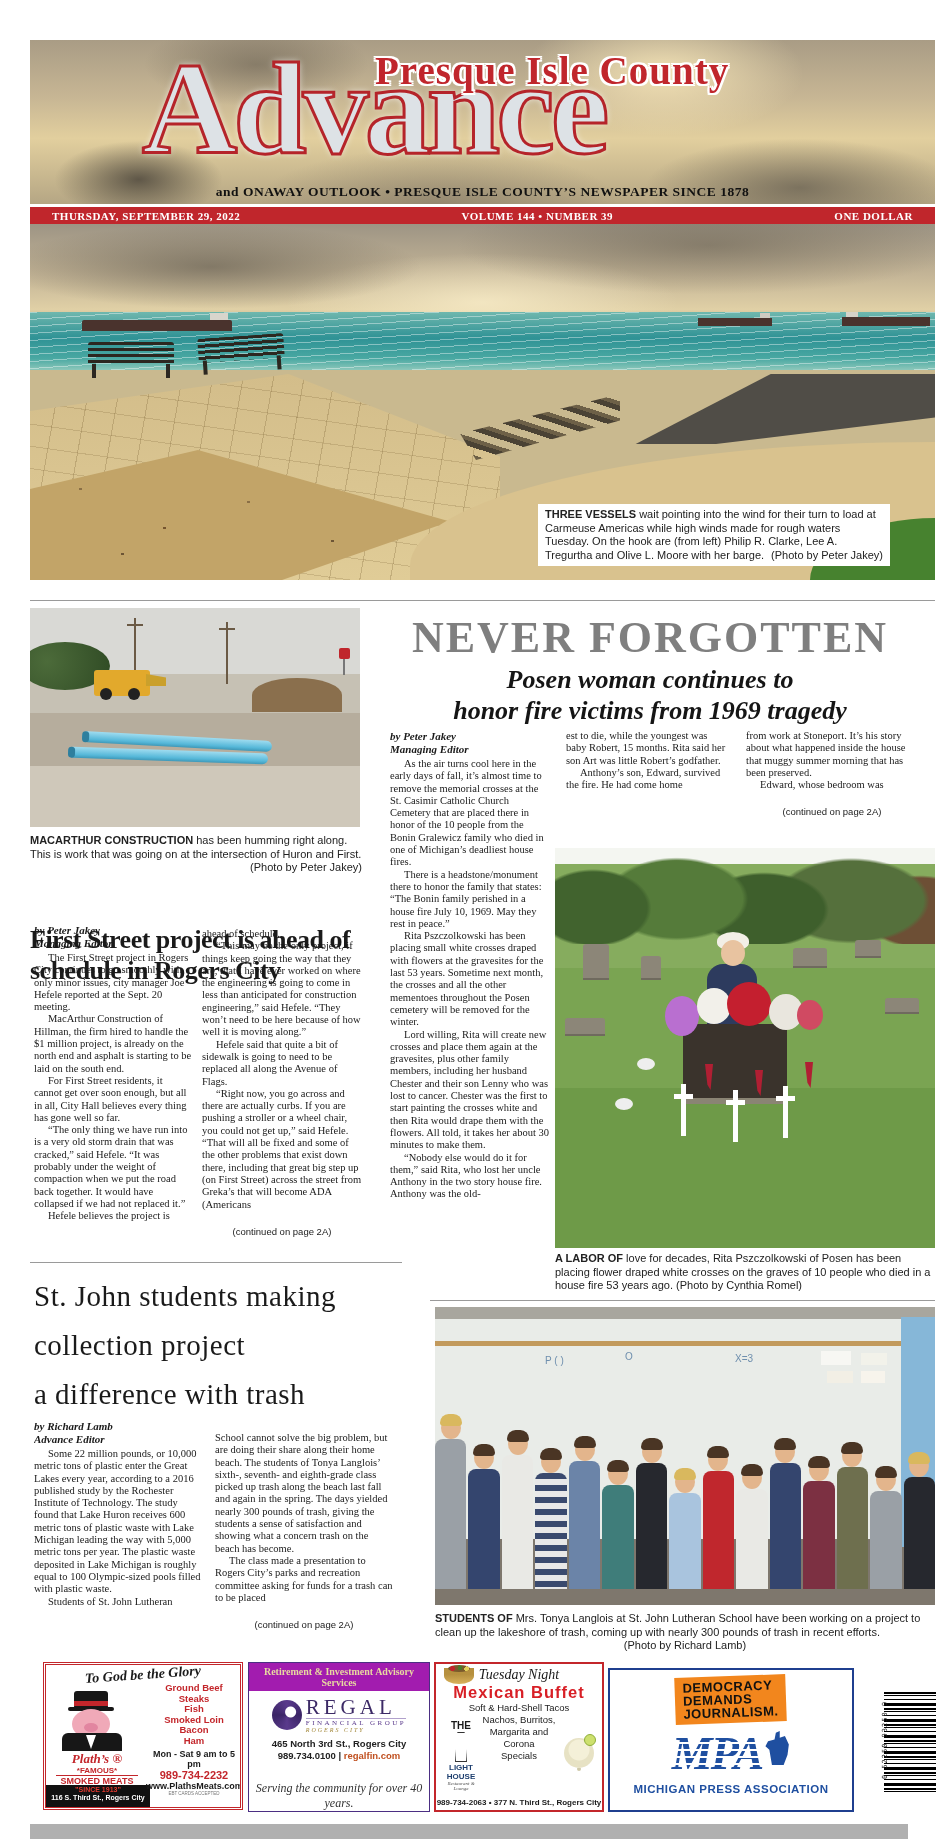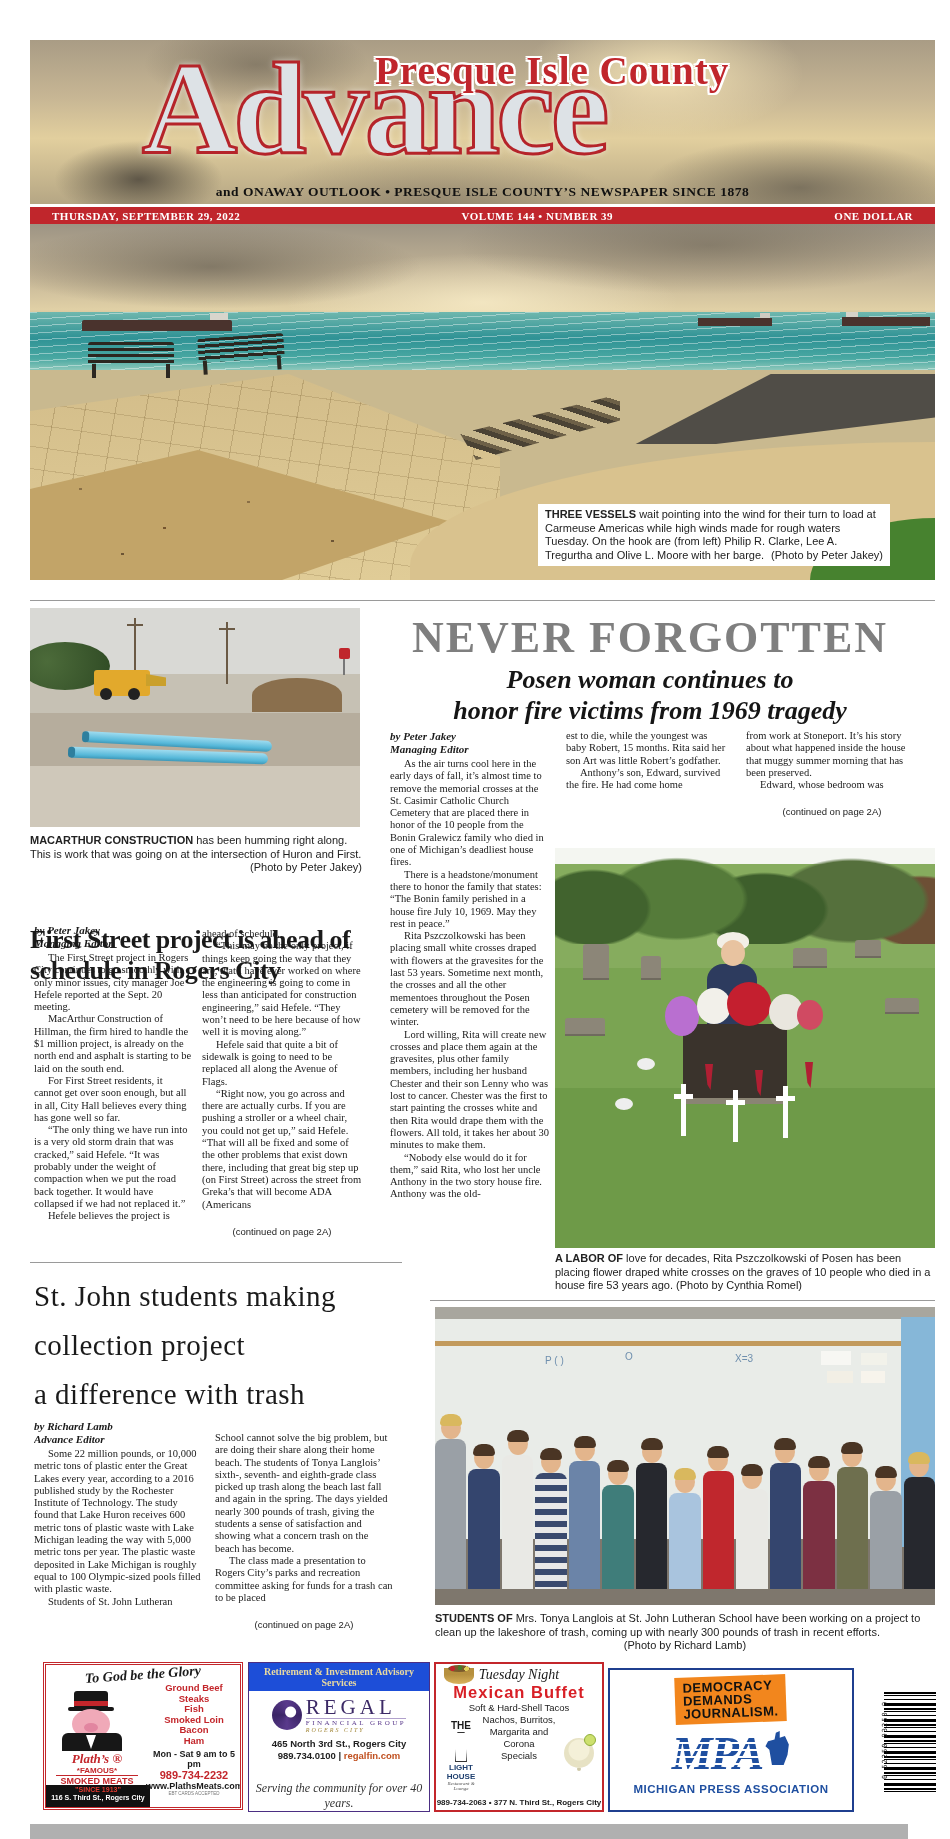--- a/index.html
+++ b/index.html
@@ -205,21 +205,21 @@
   .plaths .since{color:#e0392f;font-family:"Liberation Sans",sans-serif;font-weight:bold;font-size:7px;line-height:9px;}
   .plaths .addr{color:#fff;font-family:"Liberation Sans",sans-serif;font-weight:bold;font-size:7px;line-height:8px;}
   .plaths .rightcol{position:absolute;left:100px;top:18px;width:96px;text-align:center;}
   .plaths .prod{color:#c3262b;font-family:"Liberation Sans",sans-serif;font-weight:bold;font-size:9.5px;line-height:10.5px;}
   .plaths .hours{font-family:"Liberation Sans",sans-serif;font-weight:bold;font-size:9px;margin-top:3px;}
   .plaths .phone{color:#c3262b;font-family:"Liberation Sans",sans-serif;font-weight:bold;font-size:11px;}
   .plaths .web{font-family:"Liberation Sans",sans-serif;font-weight:bold;font-size:9px;}
   .plaths .ebt{font-family:"Liberation Sans",sans-serif;font-size:4.5px;color:#777;}
 
   .regal{left:248px;top:1662px;width:182px;height:150px;border:1px solid #4b2e83;text-align:center;}
-  .regal .hdr{background:#1d4ed8;color:#e8d9a0;font-size:10px;font-weight:bold;padding:3px 0;}
+  .regal .hdr{background:#a21caf;color:#e8d9a0;font-size:10px;font-weight:bold;padding:3px 0;}
   .regal .lion{display:inline-block;vertical-align:middle;width:30px;height:30px;border-radius:50%;
     background:radial-gradient(circle at 62% 40%, #fff 0 5px, transparent 6px), conic-gradient(#5a3a8c,#3b2566,#5a3a8c,#3b2566,#5a3a8c);}
   .regal .name{display:inline-block;vertical-align:middle;text-align:left;margin-left:4px;}
   .regal .nm{font-size:21px;letter-spacing:4px;color:#3c2a66;line-height:21px;}
   .regal .fg{font-size:7px;letter-spacing:2.5px;color:#5a3a8c;border-top:1px solid #b0a0cc;}
   .regal .rc{font-size:6px;letter-spacing:2px;color:#a08434;font-style:italic;}
   .regal .addr{font-family:"Liberation Sans",sans-serif;font-weight:bold;font-size:9.5px;line-height:12px;color:#222;margin-top:5px;}
   .regal .phone{font-family:"Liberation Sans",sans-serif;font-weight:bold;font-size:9.5px;color:#222;}
   .regal .phone span{color:#c05020;}
   .regal .serve{font-style:italic;font-size:12px;margin-top:20px;color:#333;}

